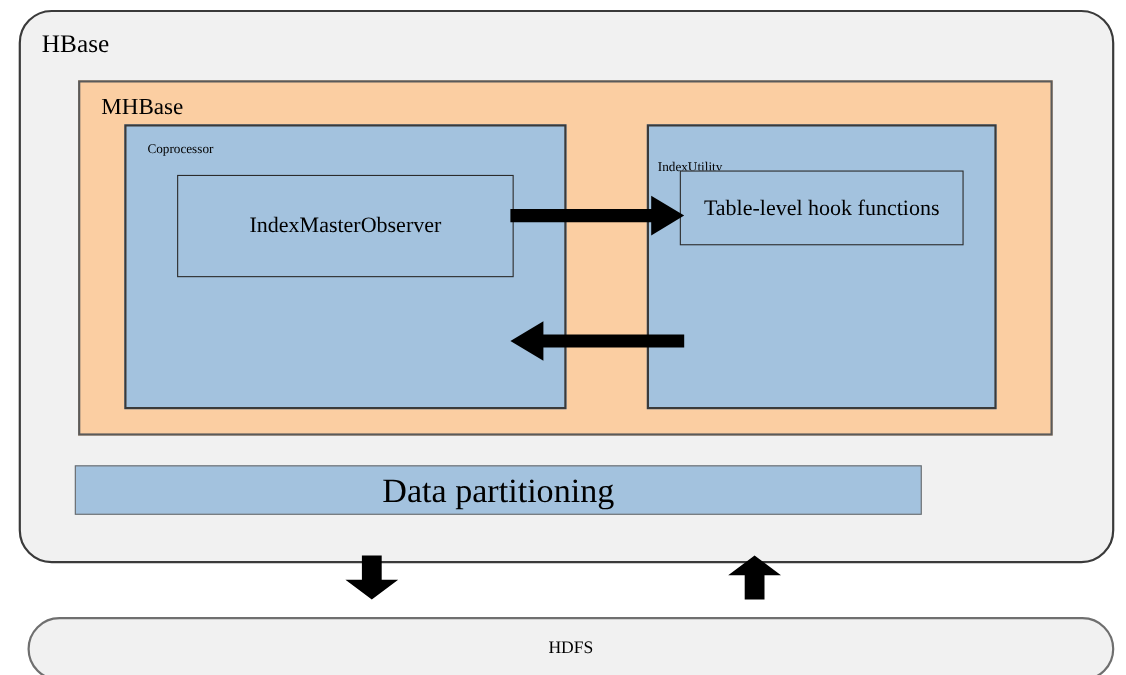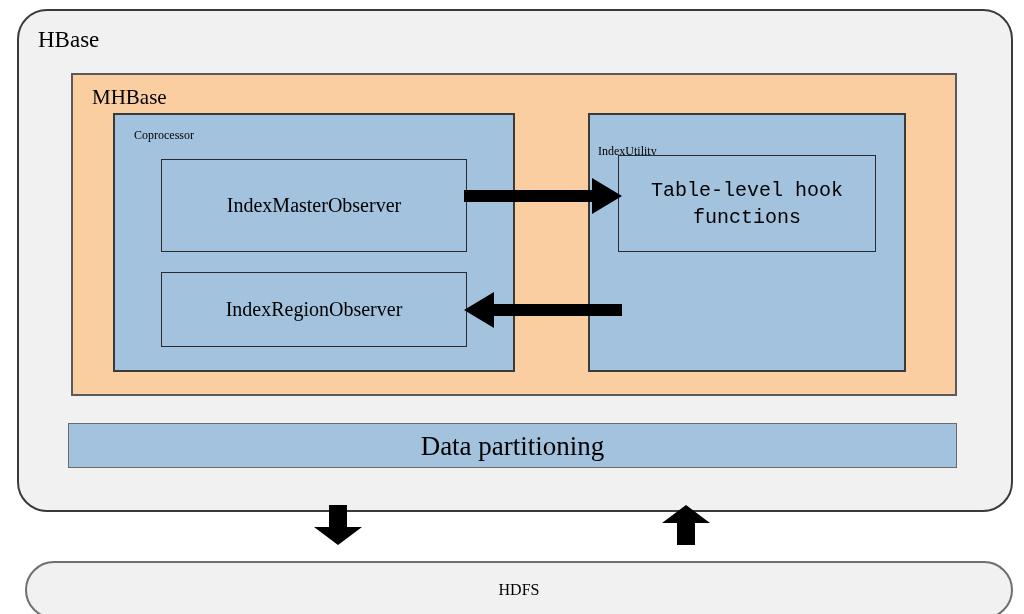--- a/index.html
+++ b/index.html
@@ -123,44 +123,43 @@
   .box-index-region {
     left: 161px;
     top: 272px;
     width: 306px;
     height: 75px;
   }
   .box-table-hook {
     left: 618px;
     top: 155px;
     width: 258px;
-    height: 97px;
-    font-family: Liberation Mono, monospace;
+    height: 68px;
   }
   .box-region-hook {
     left: 618px;
     top: 268px;
     width: 258px;
     height: 82px;
   }
 
   
   .data-part-bar {
     position: absolute;
     left: 68px;
     top: 423px;
-    width: 889px;
+    width: 770px;
     height: 45px;
     box-sizing: border-box;
     background: #A3C2DE;
     border: 1px solid #6b6b6b;
     display: flex;
     align-items: center;
     justify-content: center;
-    font-size: 27px;
+    font-size: 31px;
     line-height: 32px;
   }
 
   
   .hdfs-box {
     position: absolute;
     left: 25px;
     top: 561px;
     width: 988px;
     height: 58px;
@@ -196,21 +195,20 @@
   <div class="mhbase-box"></div>
   <div class="mhbase-label">MHBase</div>
 
   <div class="group-box coprocessor-box"></div>
   <div class="group-label coprocessor-label">Coprocessor</div>
 
   <div class="group-box indexutility-box"></div>
   <div class="group-label indexutility-label">IndexUtility</div>
 
   <div class="leaf-box box-index-master">IndexMasterObserver</div>
-  <div class="leaf-box box-index-region">IndexRegionObserver</div>
   <div class="leaf-box box-table-hook">Table-level hook functions</div>
 
   <svg class="arrow-svg arrow-h-right" width="158" height="36" viewBox="0 0 158 36">
     <path d="M0 12 L128 12 L128 0 L158 18 L128 36 L128 24 L0 24 Z" fill="#000000"></path>
   </svg>
 
   <svg class="arrow-svg arrow-h-left" width="158" height="36" viewBox="0 0 158 36">
     <path d="M158 12 L30 12 L30 0 L0 18 L30 36 L30 24 L158 24 Z" fill="#000000"></path>
   </svg>
 

